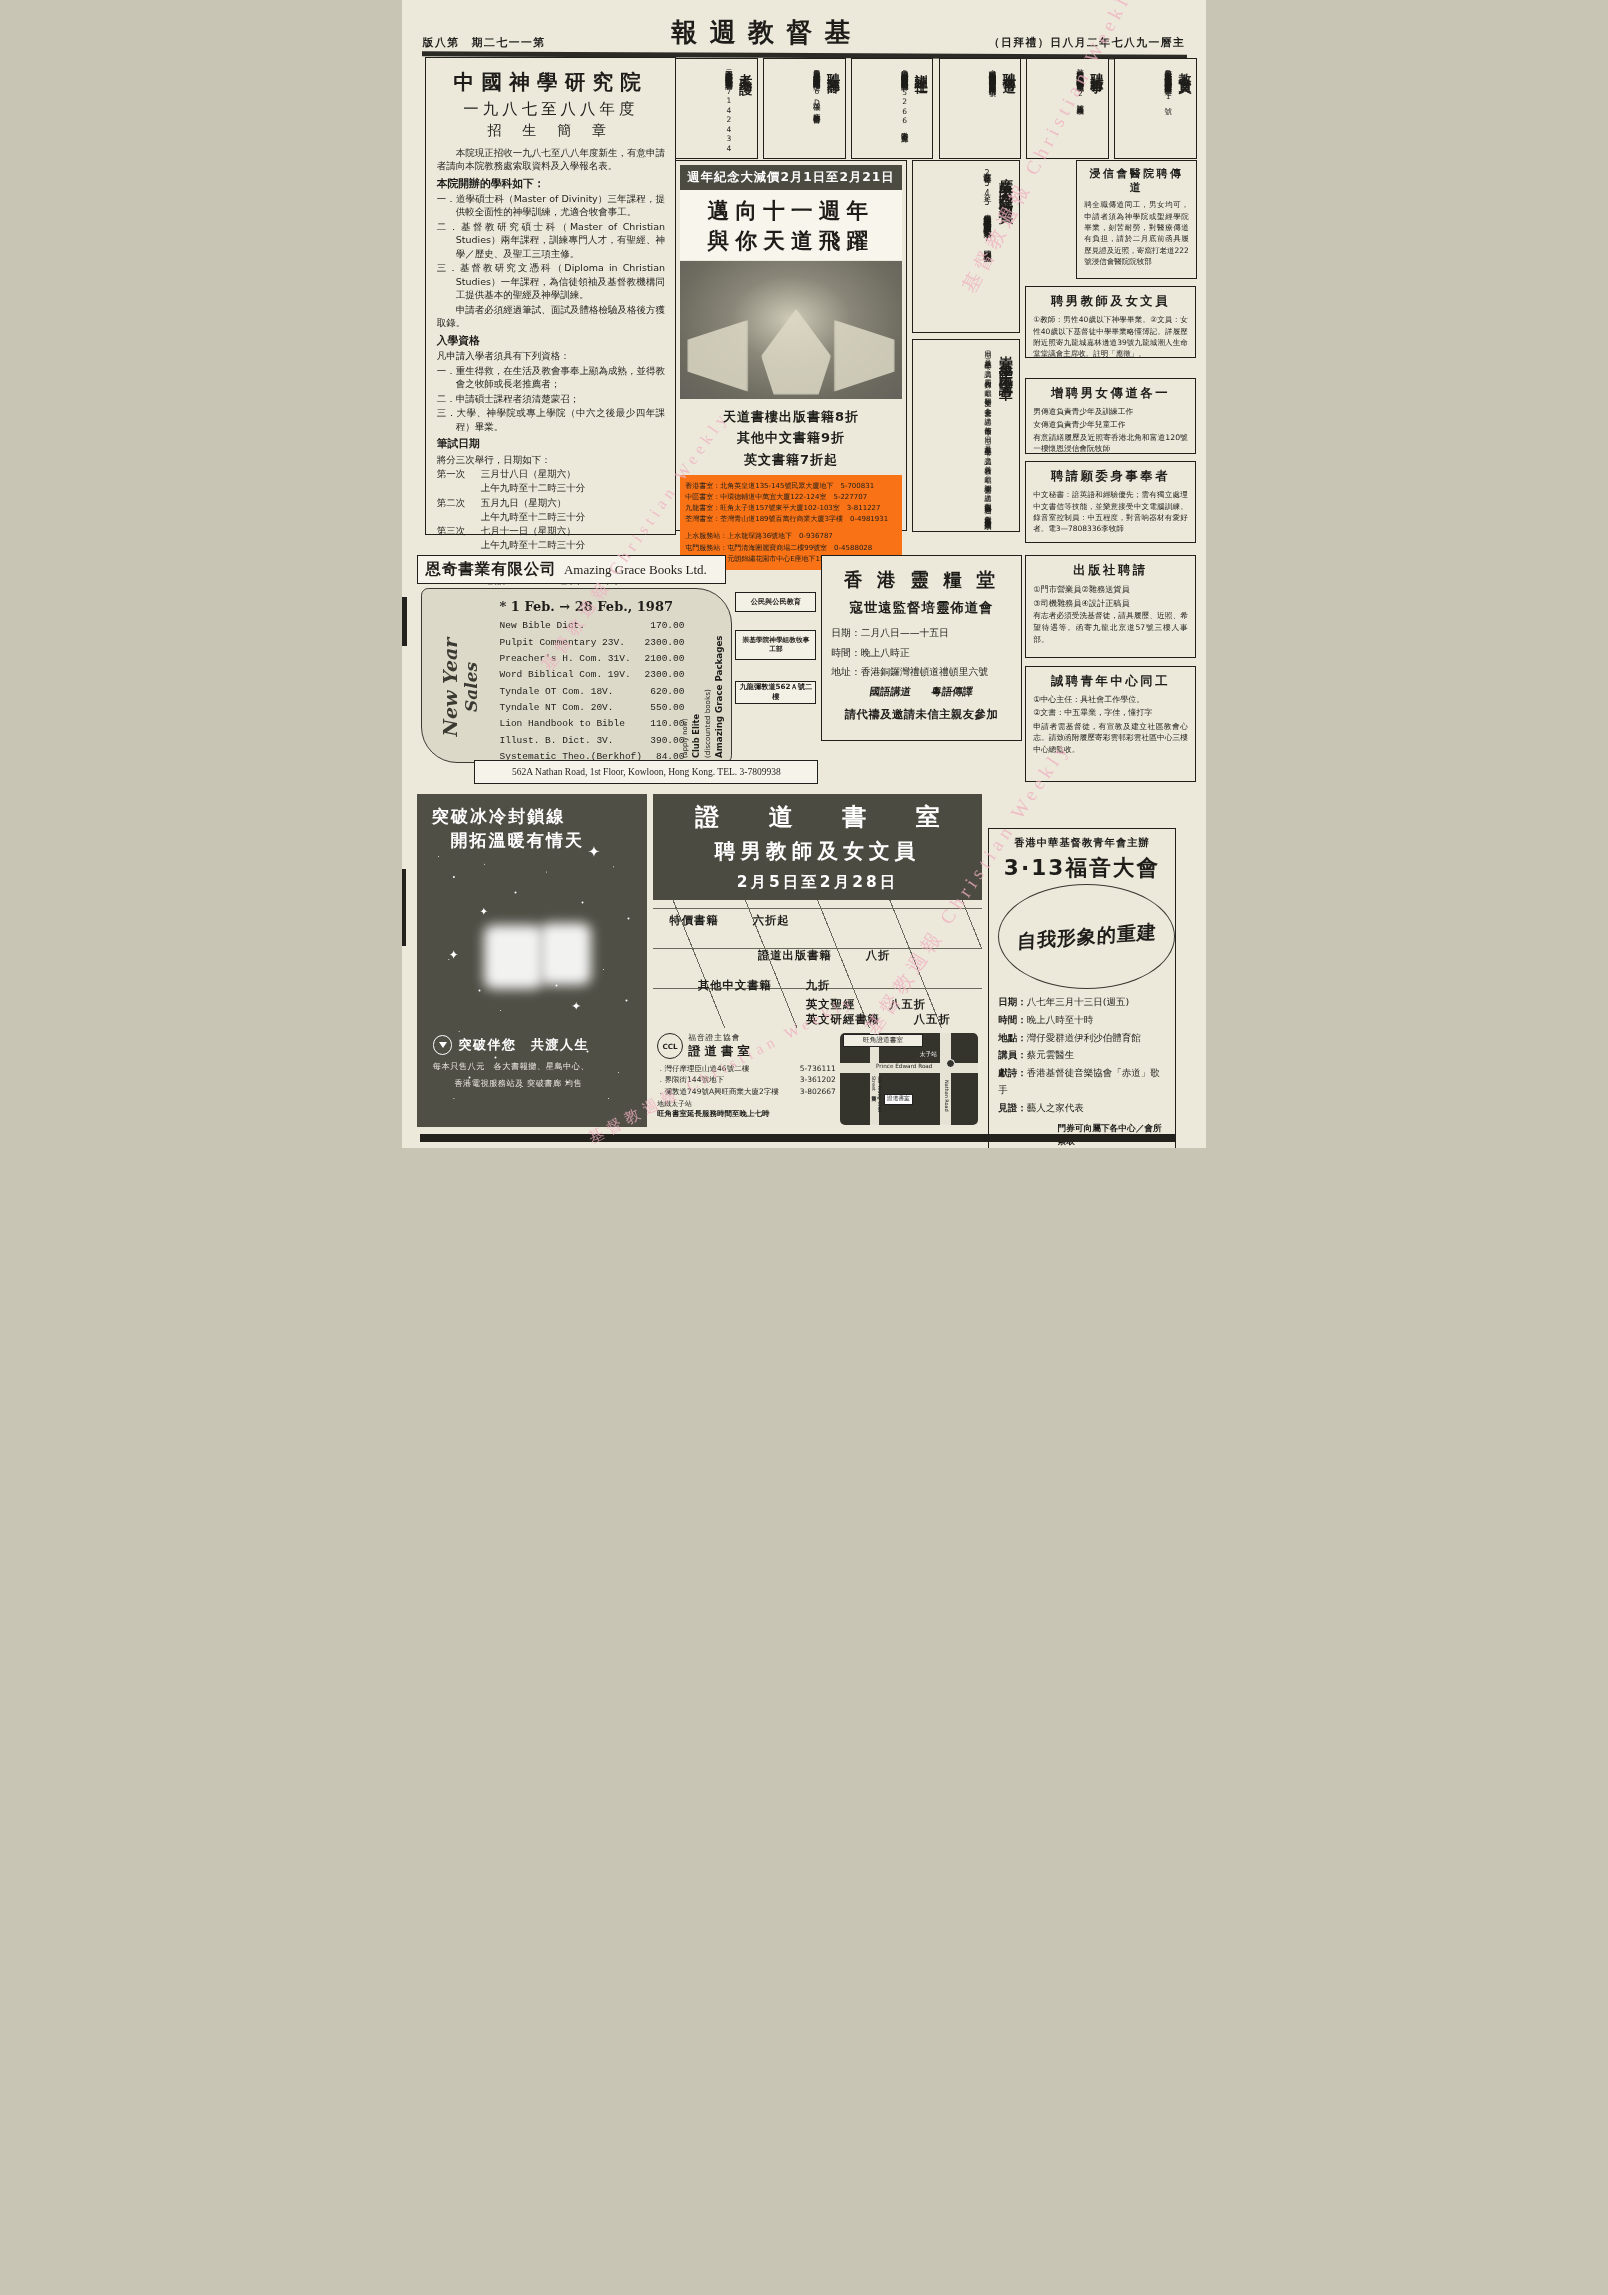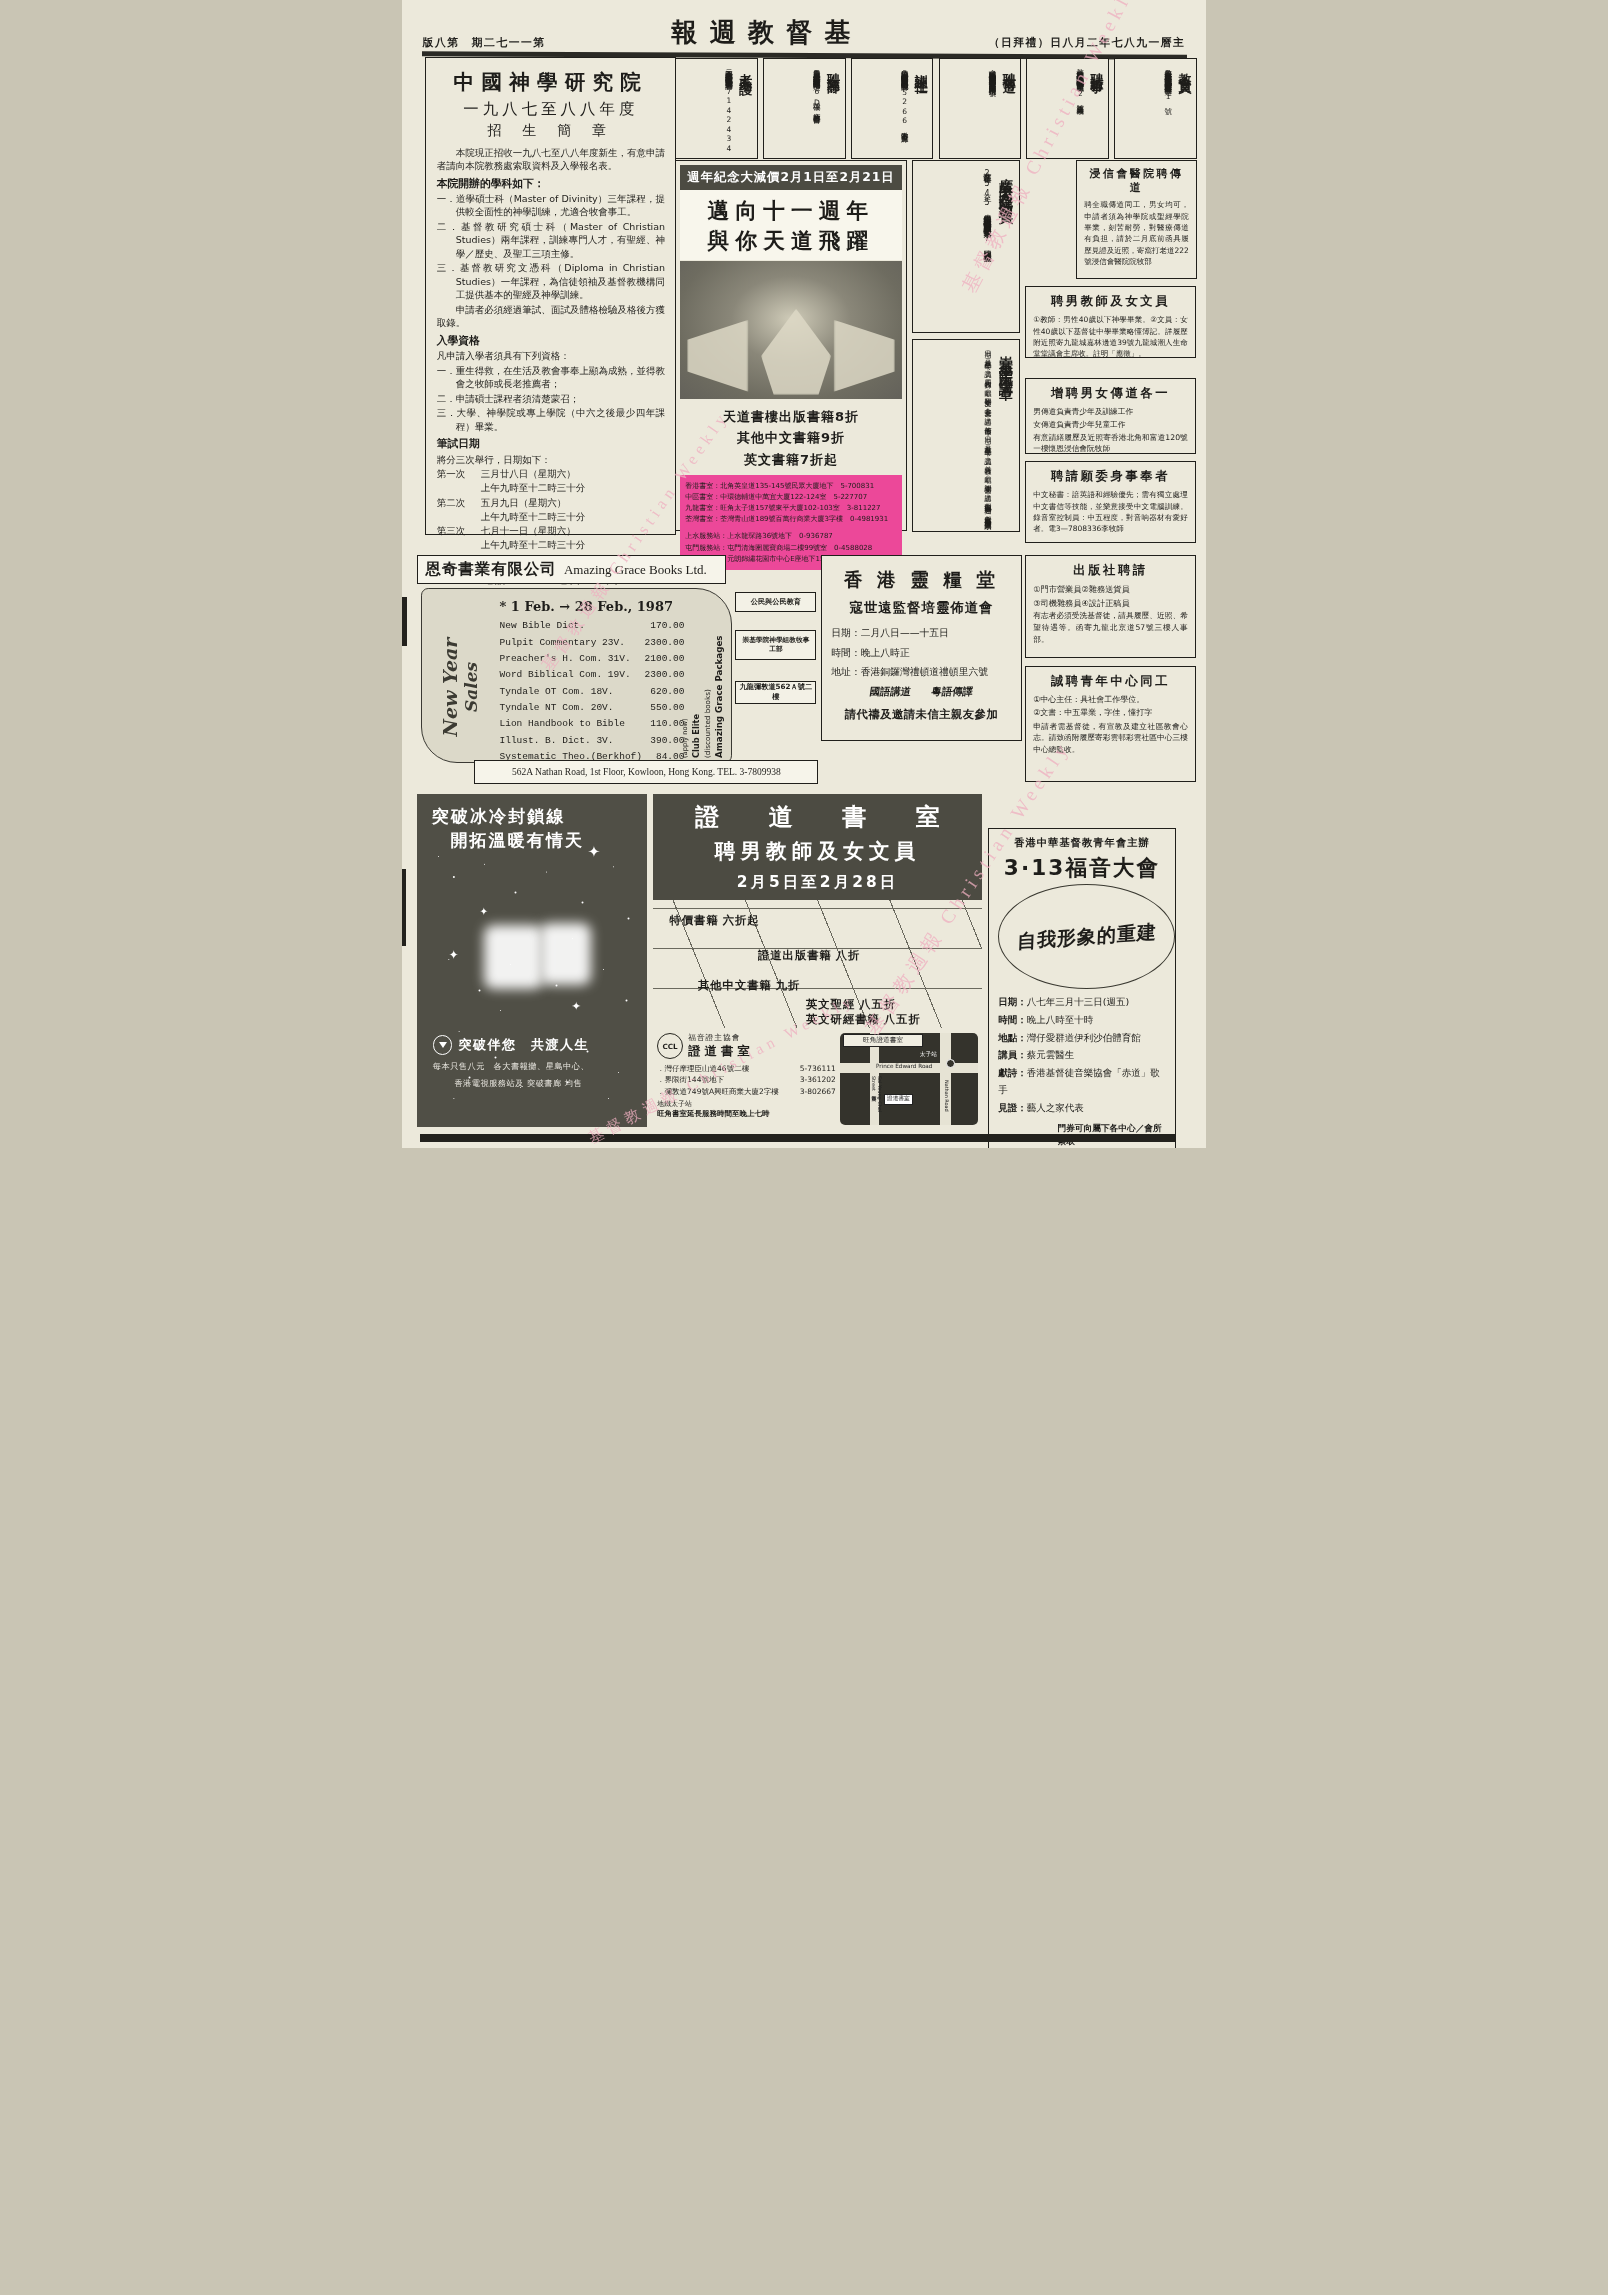--- a/index.html
+++ b/index.html
@@ -51,21 +51,21 @@
   .td .head{background:#f8f6ec;text-align:center;padding:6.2px 0 5.1px;}
   .td .head div{font-size:21.6px;font-weight:700;letter-spacing:6.2px;line-height:1.35;}
   .td .photo{position:relative;height:138px;margin-top:1px;overflow:hidden;
              background:radial-gradient(ellipse at 50% 42%,#cfcbb8 0%,#8a8779 38%,#6e6c60 72%,#63615a 100%);}
   .td .shape{position:absolute;background:#ddd9c6;opacity:.85;filter:blur(0.8px);}
   .td .sh1{left:7.2px;bottom:7.2px;width:61px;height:72px;clip-path:polygon(0 28%,100% 0,100% 100%,0 72%);}
   .td .sh2{left:81px;bottom:4.1px;width:70px;height:86px;clip-path:polygon(50% 0,100% 55%,82% 100%,18% 100%,0 55%);}
   .td .sh3{right:7.2px;bottom:7.2px;width:61px;height:72px;clip-path:polygon(0 0,100% 28%,100% 72%,0 100%);}
   .td .disc{text-align:center;padding:7.2px 0 5.1px;}
   .td .disc div{font-size:13px;font-weight:600;line-height:1.65;letter-spacing:1px;}
-  .td .stores{background:#ec4899;padding:5.1px 5.1px;font-size:7px;line-height:1.6;}
+  .td .stores{background:#f97316;padding:5.1px 5.1px;font-size:7px;line-height:1.6;}
   .td .stores .gap{height:6.2px;}
 
   
   .had{padding:5.1px 7.2px;}
   .had .ht{text-align:center;font-size:12.3px;font-weight:700;letter-spacing:2.6px;margin:1px 0 4.1px;}
   .had p{font-size:8.2px;line-height:1.52;margin:0 0 1px;text-align:justify;}
 
   
   .ag{left:15.4px;top:555px;width:399px;height:228px;}
   .ag .hdrbox{position:absolute;left:0;top:0;width:309px;height:29px;border:1.5px solid #201f1b;background:#f6f4ea;
@@ -126,21 +126,21 @@
   
   .cd{left:251px;top:794px;width:329px;height:333px;border:none;background:#ece9db;}
   .cd .dark{background:#4c4b42;color:#fff;text-align:center;padding:7.2px 0 6.2px;}
   .cd .dark .t{font-size:24px;font-weight:700;letter-spacing:20.6px;text-indent:20.6px;}
   .cd .dark .s{font-size:20.6px;font-weight:700;letter-spacing:5.1px;margin-top:4.1px;}
   .cd .dark .p{font-size:15.4px;font-weight:700;letter-spacing:3.1px;margin-top:7.2px;}
   .cd .shelf{position:relative;height:128px;background:
       repeating-linear-gradient(0deg,transparent 0 39px,#6a695e 39px 40px),
       repeating-linear-gradient(68deg,transparent 0 66px,#6a695e 66px 67px);}
   .cd .drow{position:absolute;font-size:11.3px;font-weight:700;letter-spacing:1px;}
-  .cd .drow .off{margin-left:4px;}
+  .cd .drow .off{margin-left:34px;}
   .cd .foot{display:flex;padding:5.1px 4.1px 0;gap:4.1px;}
   .cd .fl{flex:1;}
   .cd .orgrow{display:flex;align-items:center;gap:5.1px;margin-bottom:3.1px;}
   .cd .ccl{width:24px;height:24px;border:1.5px solid #26251f;border-radius:50%;display:flex;align-items:center;justify-content:center;
            font-size:7.2px;font-weight:700;flex:none;}
   .cd .o1{font-size:7.7px;letter-spacing:1px;}
   .cd .o2{font-size:12.3px;font-weight:700;letter-spacing:4.1px;}
   .cd .br{display:flex;justify-content:space-between;font-size:7.5px;line-height:1.55;}
   .cd .mtr{font-size:7px;margin-top:1.5px;}
   .cd .nt{font-size:7.5px;font-weight:600;}

